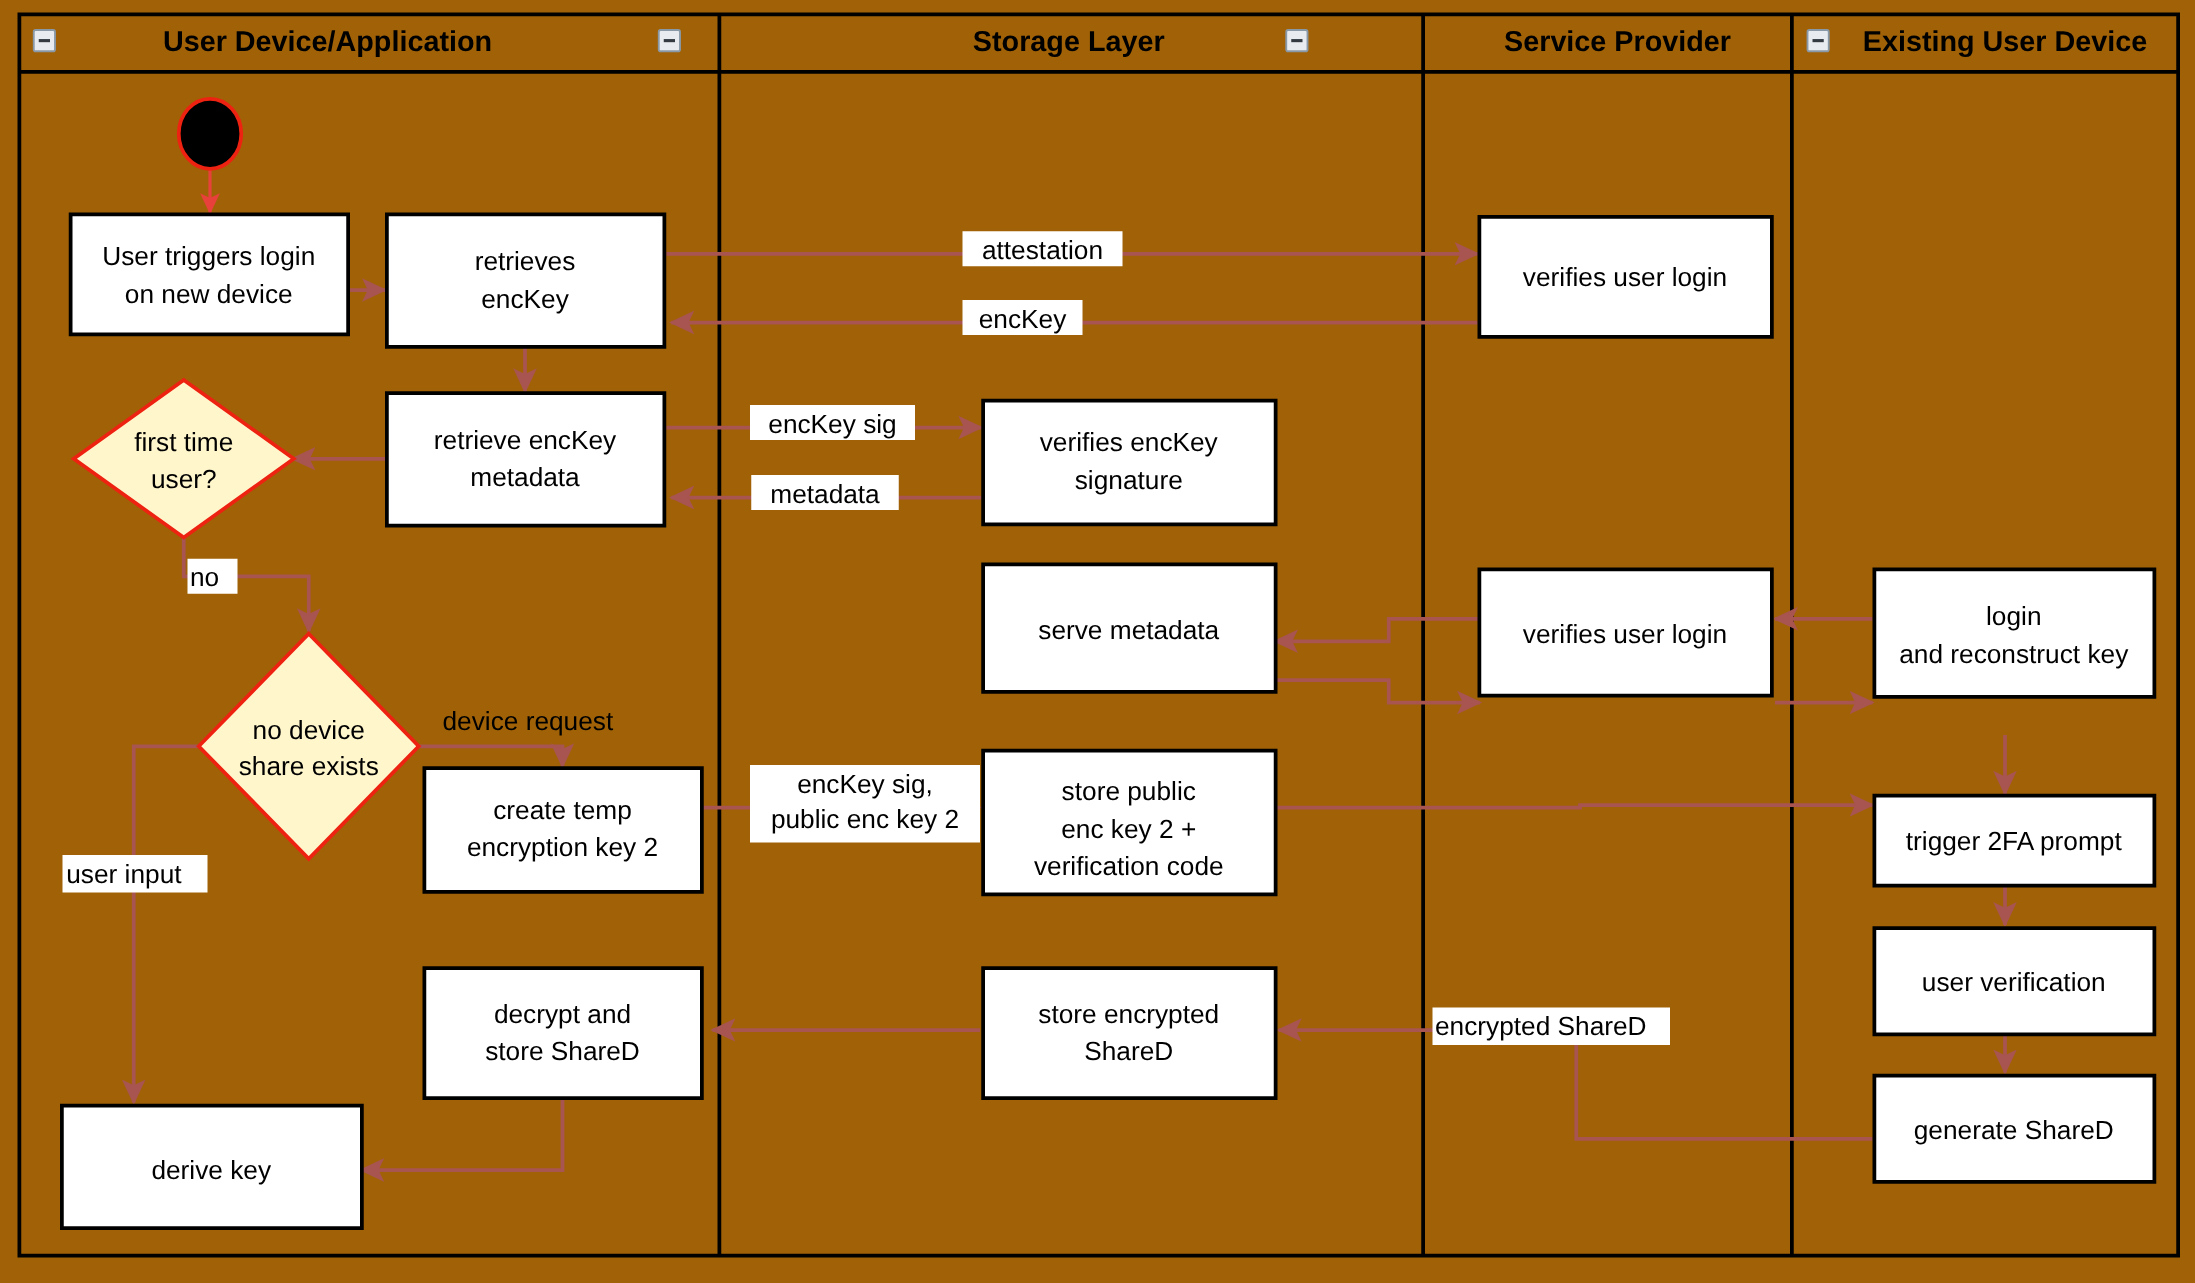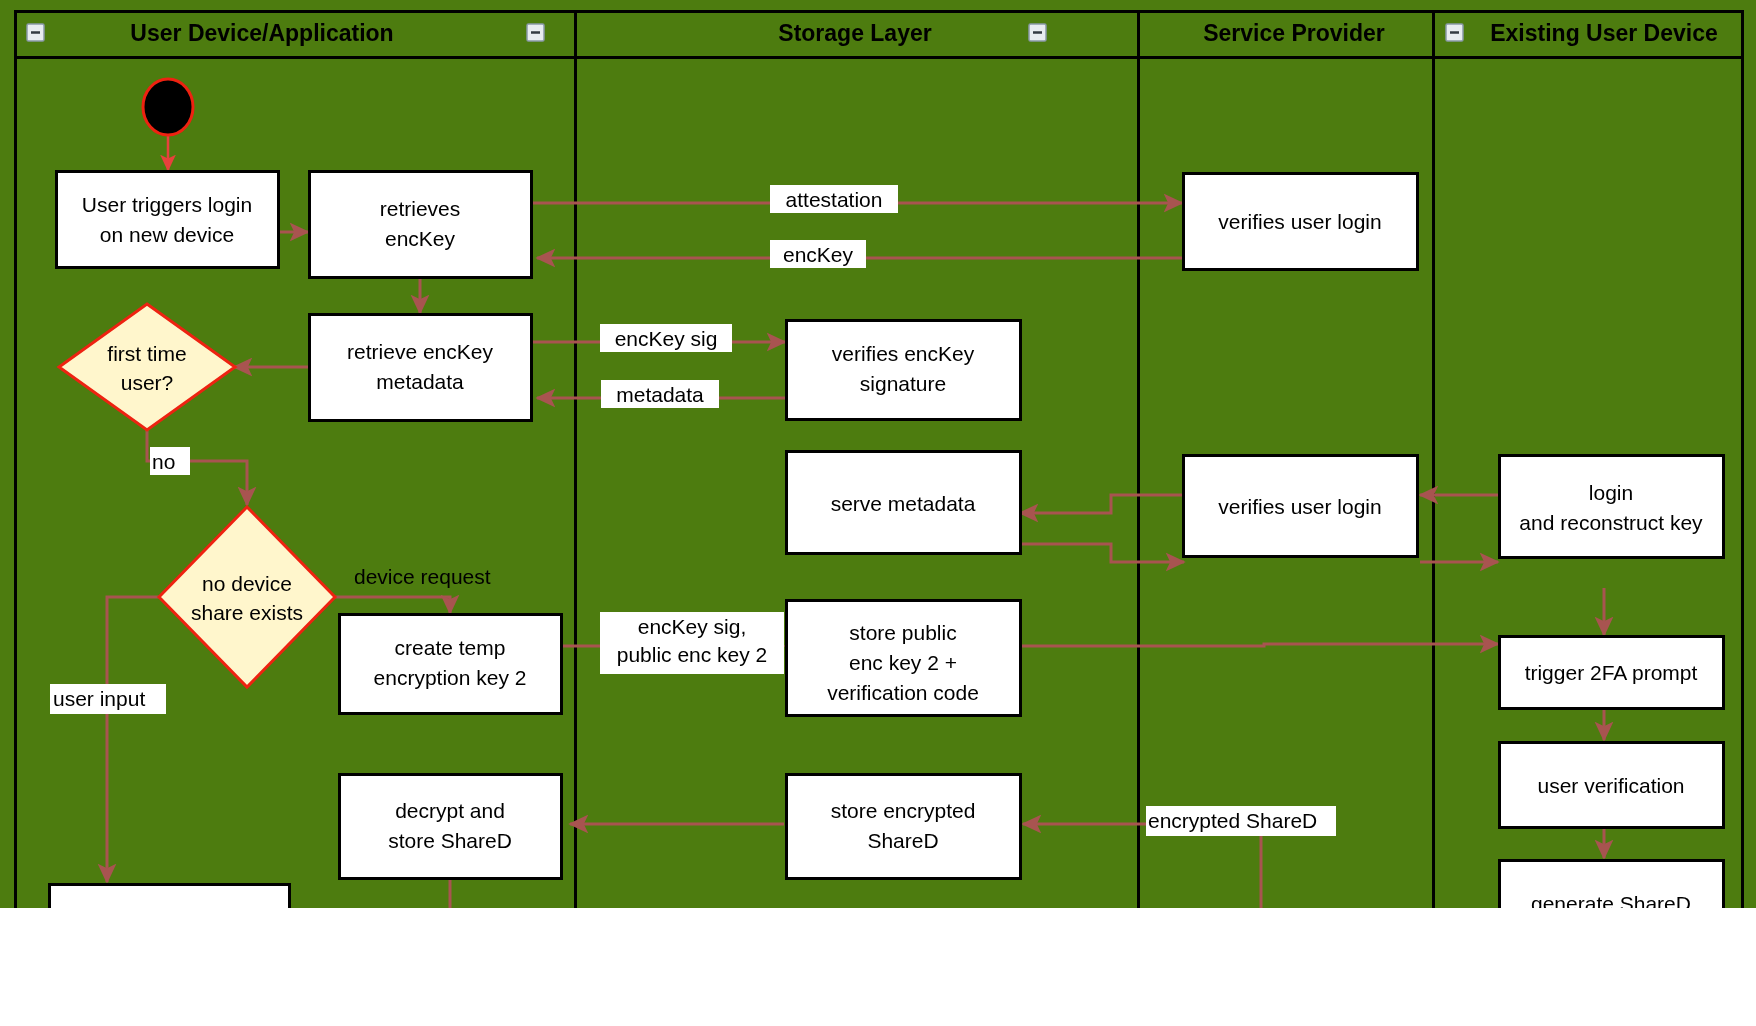--- a/index.html
+++ b/index.html
@@ -6,22 +6,22 @@
     margin: 0;
     padding: 0;
     background: #ffffff;
   }
   body {
     font-family: "Liberation Sans", sans-serif;
   }
   #canvas {
     position: relative;
     width: 1756px;
-    height: 908px;
-    background: #4d7c0f;
+    height: 1026px;
+    background: #a16207;
     overflow: hidden;
     text-align: right;
   }
   svg#diagram {
     position: absolute;
     left: 0;
     top: 0;
     width: 1756px;
     height: 1026px;
   }

